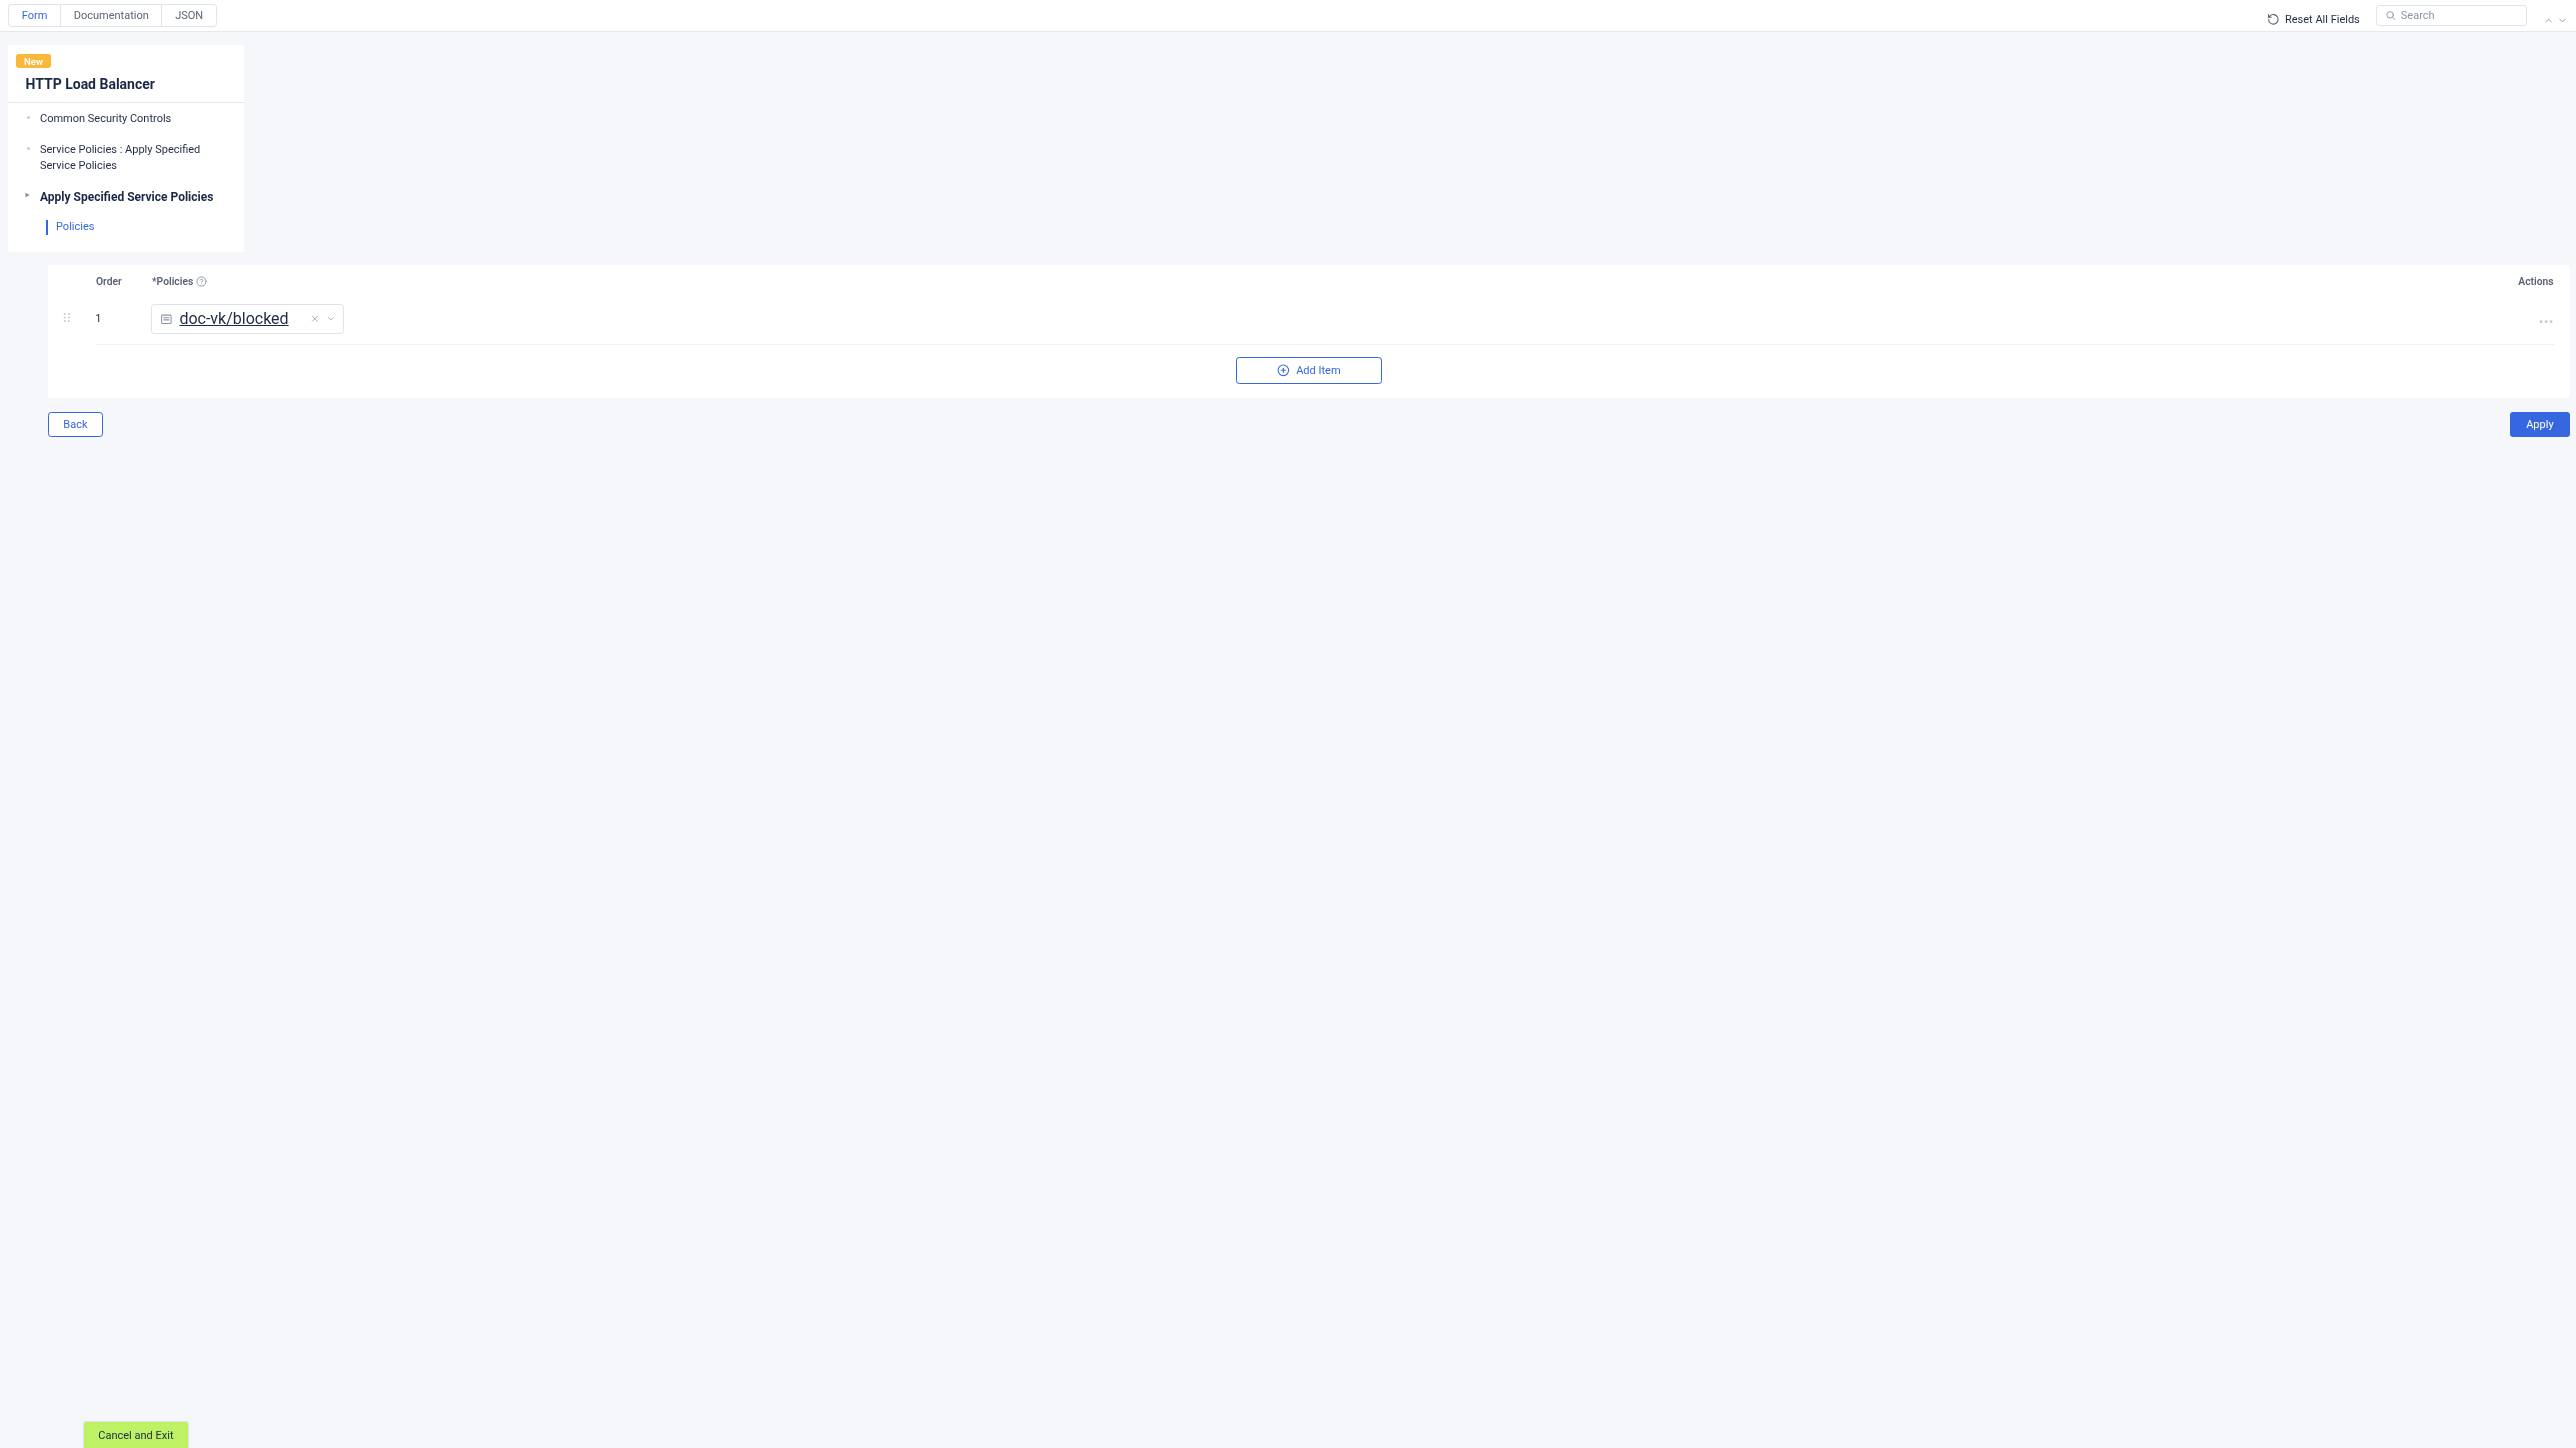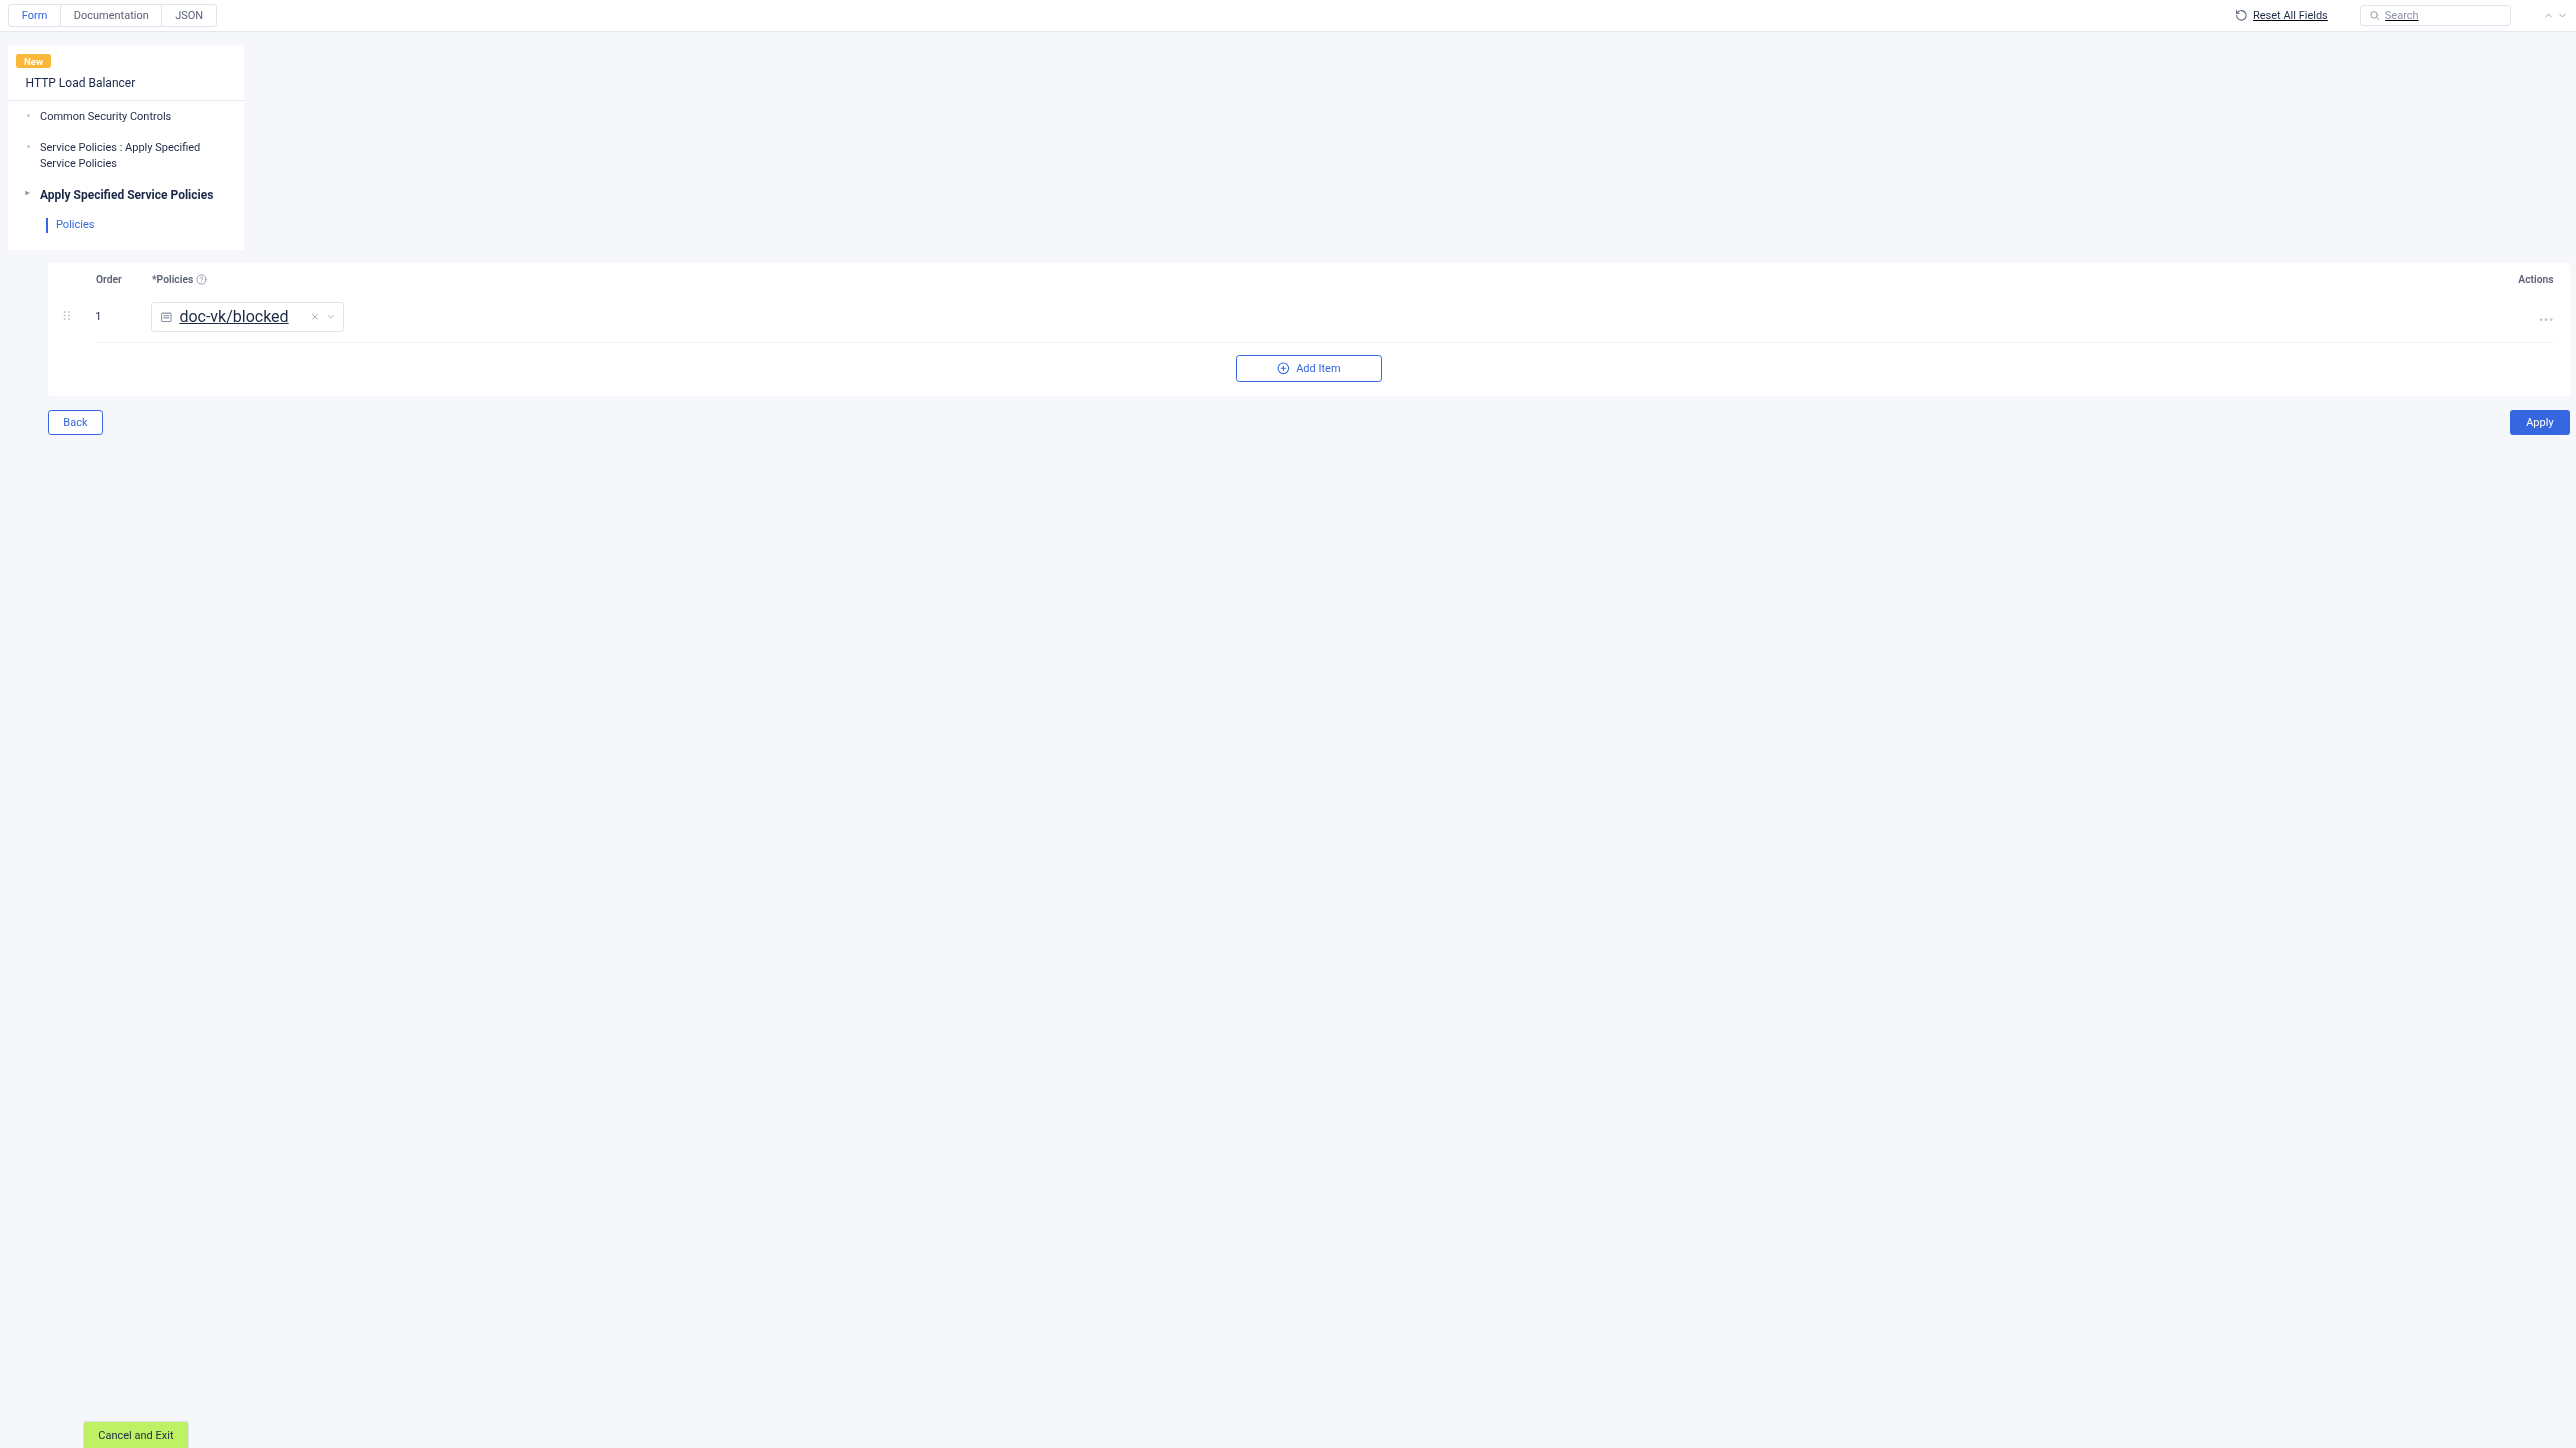--- a/index.html
+++ b/index.html
@@ -47,23 +47,22 @@
     .tab:last-child {
       border-right: none;
     }
     
     .tab.active {
       color: #3666e0;
     }
     
     .topbar-right {
       display: flex;
-      align-items: center;
-      gap: 32px;
-      text-decoration: underline;
+      align-items: flex-end;
+      gap: 16px;
     }
     
     .reset-link {
       display: flex;
       align-items: center;
       gap: 4.8px;
       color: #1f2a44;
       font-size: 11px;
       cursor: pointer;
     }
@@ -140,22 +139,22 @@
       background: #fab83a;
       color: #ffffff;
       font-size: 9.6px;
       font-weight: 600;
       padding: 1.6px 8px;
       border-radius: 2.4px;
       margin-left: 8px;
     }
     
     .sidebar-title {
-      font-size: 12px;
-      font-weight: 400;
+      font-size: 14px;
+      font-weight: 700;
       color: #1a2847;
       padding: 8px 11px 9.6px 17.5px;
       border-bottom: 0.8px solid #e5e8ee;
     }
     
     .sidebar-item {
       font-size: 11px;
       color: #1f2a44;
       padding: 8px 11px 8px 32px;
       cursor: pointer;

